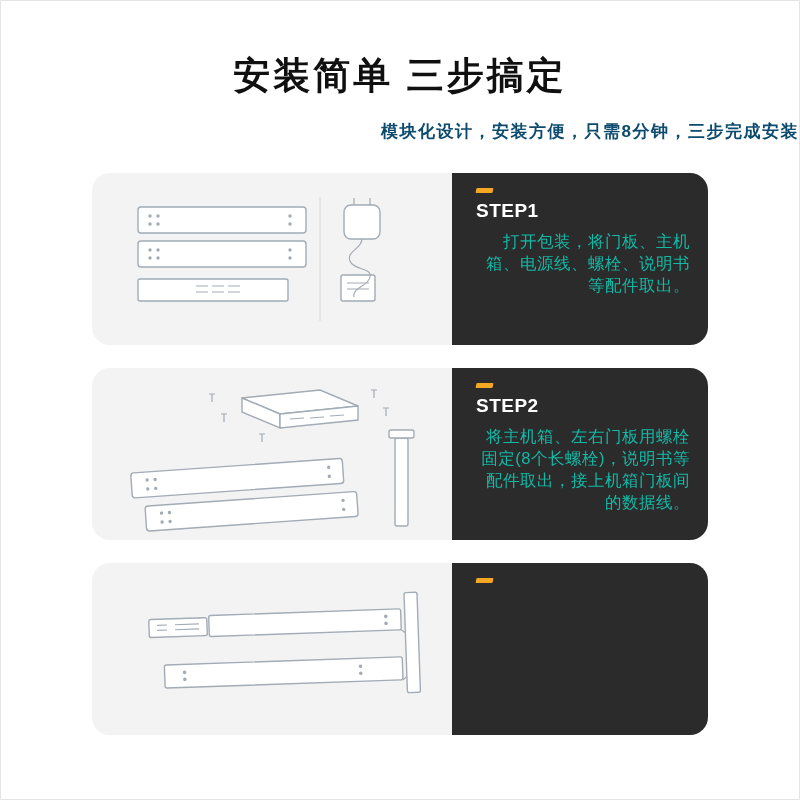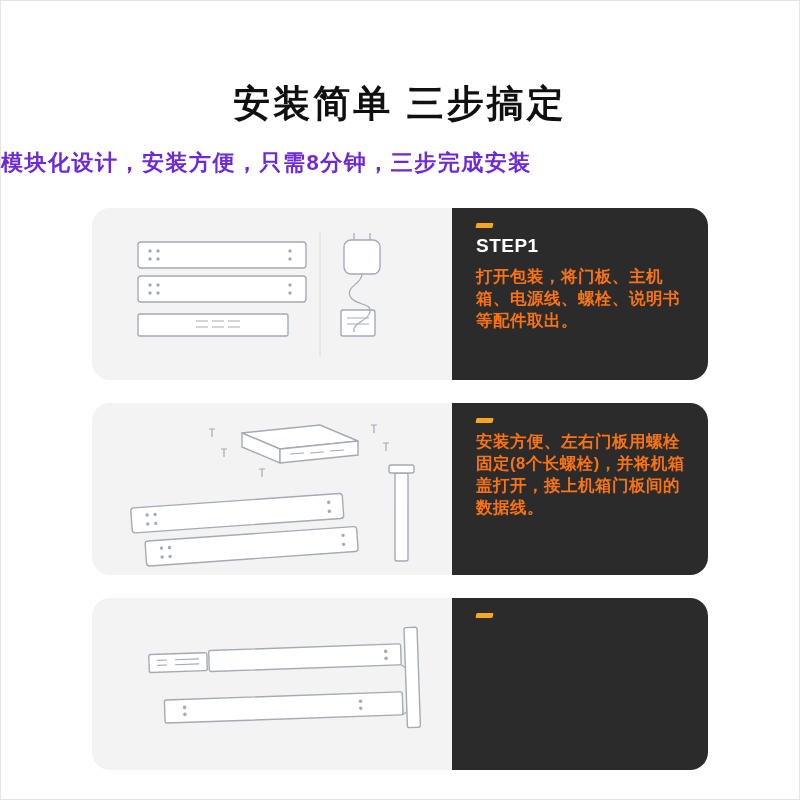--- a/index.html
+++ b/index.html
@@ -6,34 +6,34 @@
   html,body { background:#ffffff; }
   body {
     width:800px; height:800px;
     font-family:"Liberation Sans","DejaVu Sans",sans-serif;
     color:#111;
   }
   .page {
     width:800px; height:800px;
     background:#ffffff;
     border:1px solid #e4e4e4;
-    padding-top:78px;
+    padding-top:50px;
   }
   .title {
     text-align:center;
     font-size:37px;
     font-weight:800;
     color:#101010;
     letter-spacing:3px;
   }
   .subtitle {
-    text-align:left;
-    font-size:22px;
+    text-align:right;
+    font-size:17px;
     font-weight:700;
-    color:#6d28d9;
+    color:#0c4a6e;
     margin-top:19px;
     letter-spacing:1.5px;
   }
   .cards {
     width:616px;
     margin:30px auto 0;
     display:flex;
     flex-direction:column;
     gap:23px;
   }
@@ -62,25 +62,26 @@
     margin-bottom:7px;
   }
   .step-label {
     color:#ffffff;
     font-size:19px;
     font-weight:800;
     letter-spacing:0.5px;
     margin-bottom:8px;
   }
   .step-desc {
-    color:#f97316;
+    color:#14b8a6;
     font-size:16.5px;
     line-height:22px;
     letter-spacing:0.5px;
-    font-weight:700;
+    font-weight:400;
+    text-align:right;
   }
 </style>
 </head>
 <body>
 
 <div class="page">
 
   <h1 class="title">安装简单 三步搞定</h1>
   <div class="subtitle">模块化设计，安装方便，只需8分钟，三步完成安装</div>
 
@@ -170,21 +171,22 @@
           </g>
 
           <g fill="#ffffff" stroke="#a3abb5" stroke-width="1.4">
             <rect x="303" y="70" width="13" height="88" rx="2"></rect>
             <rect x="297" y="62" width="25" height="8" rx="2"></rect>
           </g>
         </svg>
       </div>
       <div class="card-right">
         <span class="accent"></span>
-        <p class="step-desc">安装方便、左右门板用螺栓固定(8个长螺栓)，并将机箱盖打开，接上机箱门板间的数据线。</p>
+        <h2 class="step-label">STEP2</h2>
+        <p class="step-desc">将主机箱、左右门板用螺栓固定(8个长螺栓)，说明书等配件取出，接上机箱门板间的数据线。</p>
       </div>
     </section>
 
     <section class="card">
       <div class="card-left">
         <svg viewBox="0 0 360 172" role="img" aria-label="assembled-gate-illustration">
           <g transform="rotate(-2 190 90)">
             <g fill="#ffffff" stroke="#a3abb5" stroke-width="1.4">
               <rect x="58" y="52" width="58" height="18" rx="2"></rect>
               <rect x="118" y="50" width="192" height="21" rx="2"></rect>

